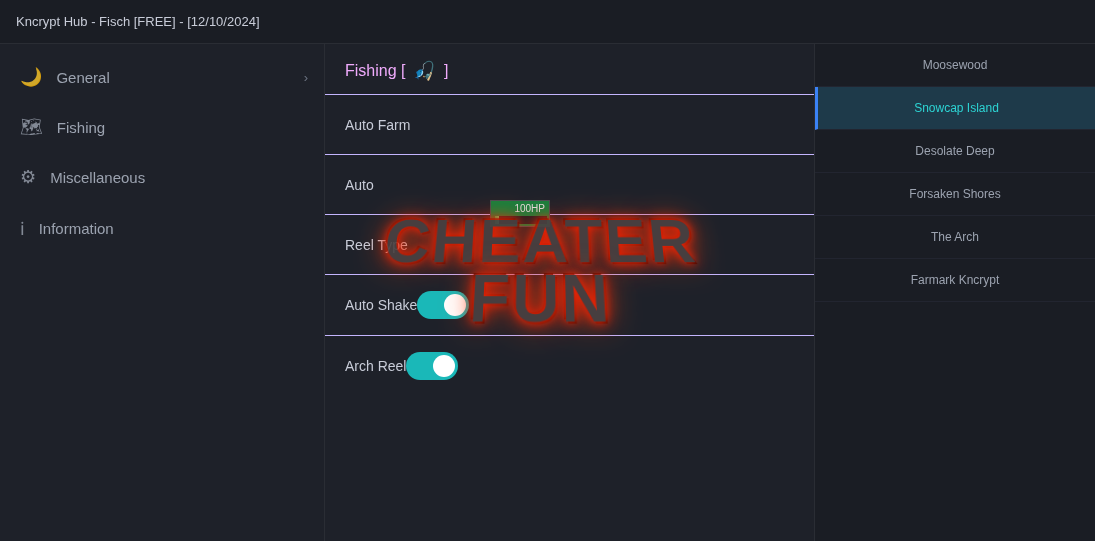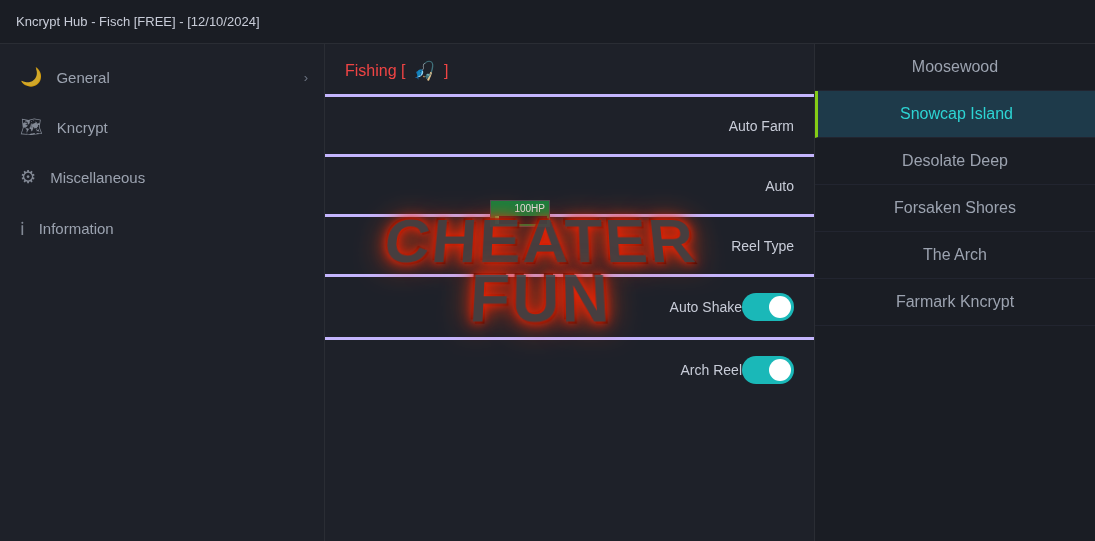--- a/index.html
+++ b/index.html
@@ -65,36 +65,36 @@
       top: 44px;
       left: 325px;
       width: 490px;
       height: calc(541px - 44px);
       background: #1e2129;
       border-right: 1px solid #2a2d34;
       overflow-y: auto;
     }
     .section-title {
       padding: 16px 20px 12px 20px;
-      color: #ef4444;
+      color: #f0abfc;
       font-size: 16px;
       font-weight: 500;
       display: flex;
       align-items: center;
       gap: 8px;
       text-align: right;
     }
     .section-title .fish-icon { font-size: 18px; }
 
     .feature-row {
-      border-top: 3px solid #c4b5fd;
+      border-top: 1px solid #c4b5fd;
       padding: 16px 20px;
       display: flex;
       align-items: center;
-      justify-content: flex-end;
+      justify-content: flex-start;
       color: #c8ccd8;
       font-size: 14px;
       min-height: 60px;
     }
     .feature-row-label { font-size: 14px; color: #c8ccd8; }
 
     
     .toggle {
       width: 52px;
       height: 28px;
@@ -183,29 +183,29 @@
       top: 44px;
       left: 815px;
       width: 280px;
       height: calc(541px - 44px);
       background: #1a1d24;
       overflow-y: auto;
     }
     .location-item {
       padding: 14px 20px;
       color: #9ca3b0;
-      font-size: 16px;
+      font-size: 12px;
       cursor: pointer;
       border-bottom: 1px solid #222530;
       text-align: center;
     }
     .location-item.active {
       background: #1e3a4a;
       color: #2dd4d4;
-      border-left: 3px solid #84cc16;
+      border-left: 3px solid #3b82f6;
     }
 
     
     .right-panel-top {
       position: absolute;
       top: 0;
       right: 0;
       width: 280px;
       height: 44px;
       background: #1a1d24;
@@ -230,21 +230,21 @@
 </div>
 
 <div class="sidebar">
   <div class="sidebar-item">
     <span class="icon">🌙</span>
     <span>General</span>
     <span class="arrow">›</span>
   </div>
   <div class="sidebar-item">
     <span class="icon">🗺</span>
-    <span>Kncrypt</span>
+    <span>Fishing</span>
   </div>
   <div class="sidebar-item">
     <span class="icon">⚙</span>
     <span>Miscellaneous</span>
   </div>
   <div class="sidebar-item">
     <span class="icon">ℹ</span>
     <span>Information</span>
   </div>
 </div>

